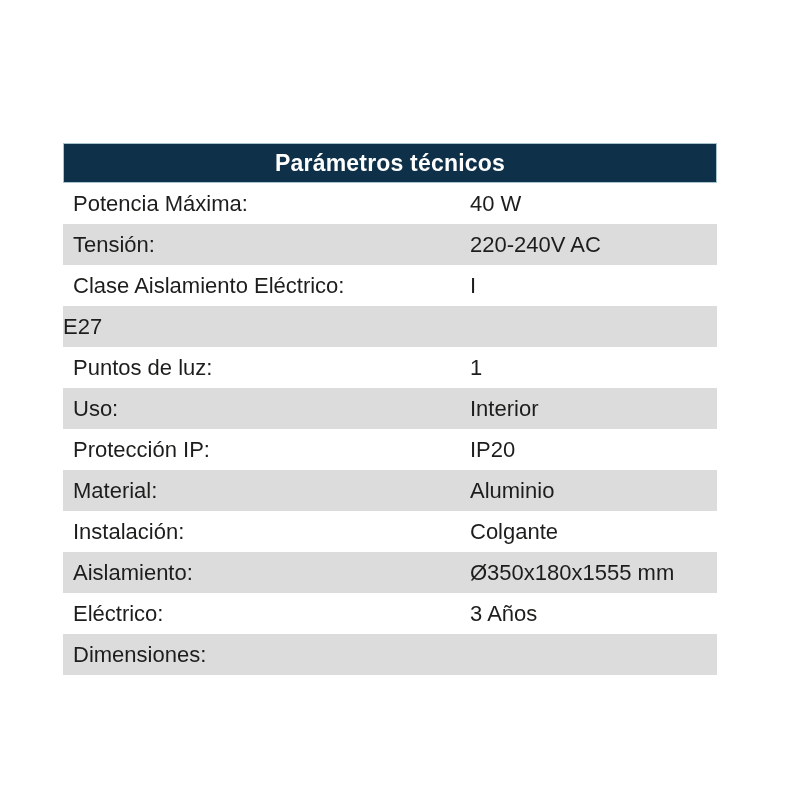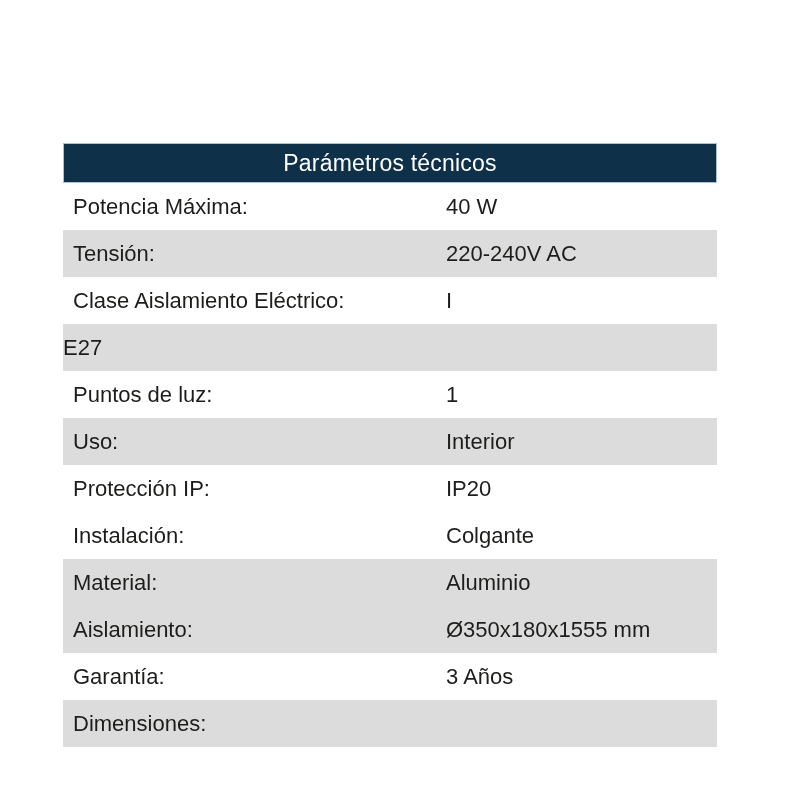--- a/index.html
+++ b/index.html
@@ -25,32 +25,33 @@
     top: 143px;
     width: 654px;
   }
 
   .spec-header {
     height: 40px;
     background: var(--header-bg, #0e3049);
     border: 1px solid var(--header-border, #a9c3d0);
     color: var(--header-text, #ffffff);
     font-size: 23px;
-    font-weight: normal;
+    font-weight: bold;
     display: flex;
     align-items: center;
     justify-content: center;
     letter-spacing: 0.2px;
   }
 
   .spec-body .row {
-    height: 47px;
+    height: 41px;
     display: flex;
     align-items: center;
     background: #ffffff;
+    gap: 24px;
   }
 
   .spec-body .row.alt {
     background: var(--row-alt-bg, #dcdcdc);
   }
 
   .cell {
     color: var(--text, #1d1d1b);
     font-size: 22px;
     line-height: 39px;
@@ -93,34 +94,34 @@
           <div class="cell value">1</div>
         </div>
         <div class="row alt">
           <div class="cell label">Uso:</div>
           <div class="cell value">Interior</div>
         </div>
         <div class="row">
           <div class="cell label">Protección IP:</div>
           <div class="cell value">IP20</div>
         </div>
+        <div class="row alt">
+          <div class="cell label">Material:</div>
+          <div class="cell value">Aluminio</div>
+        </div>
         <div class="row">
           <div class="cell label">Instalación:</div>
           <div class="cell value">Colgante</div>
-        </div>
-        <div class="row alt">
-          <div class="cell label">Material:</div>
-          <div class="cell value">Aluminio</div>
         </div>
         <div class="row alt">
           <div class="cell label">Aislamiento:</div>
           <div class="cell value">Ø350x180x1555 mm</div>
         </div>
         <div class="row">
-          <div class="cell label">Garantía:</div>
+          <div class="cell label">Eléctrico:</div>
           <div class="cell value">3 Años</div>
         </div>
         <div class="row alt">
           <div class="cell label">Dimensiones:</div>
         </div>
       </div>
   </div>
 </div>
 
 </body></html>

